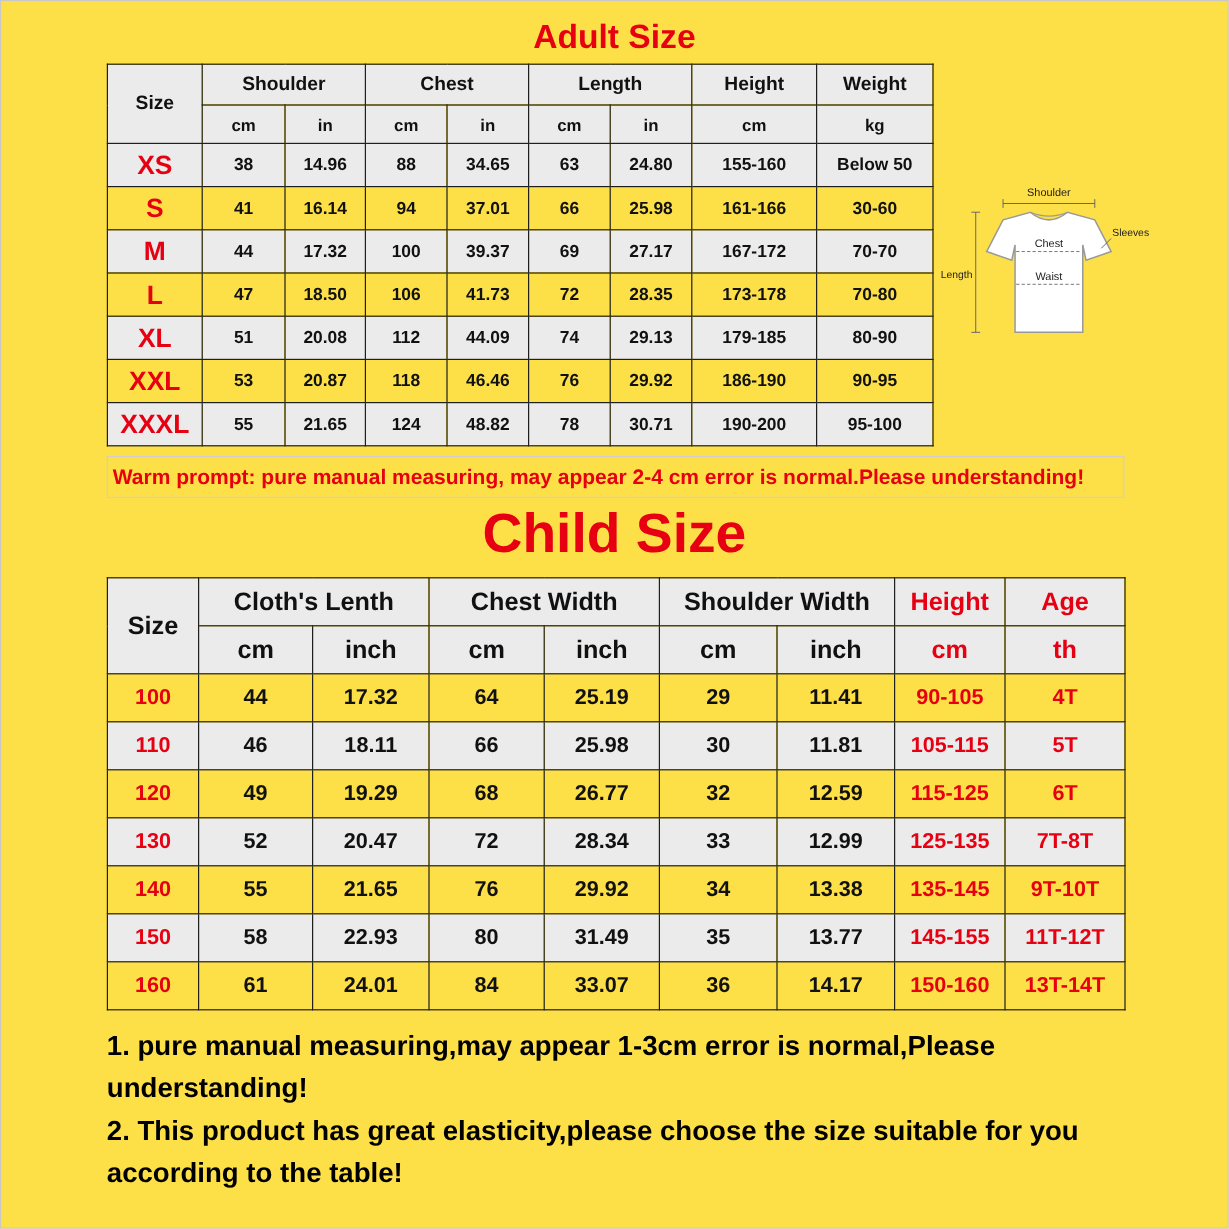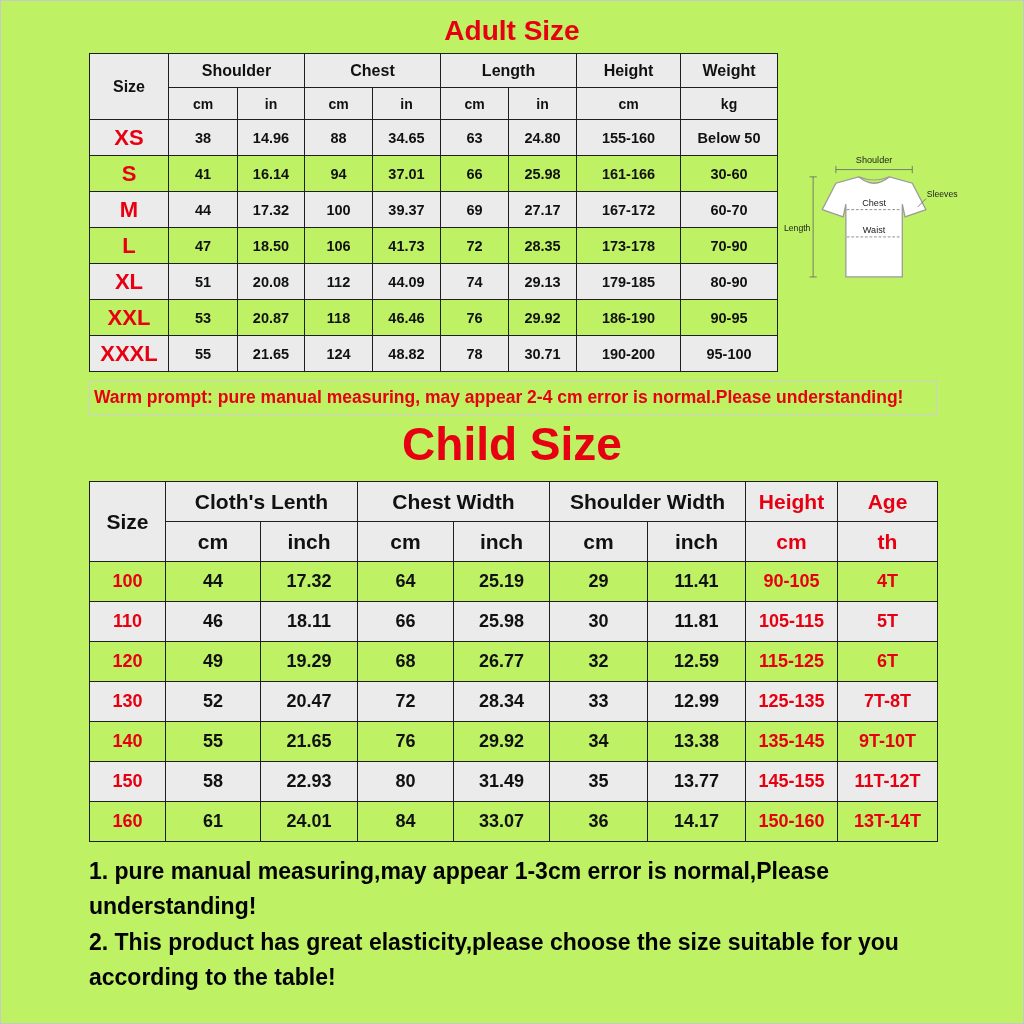--- a/index.html
+++ b/index.html
@@ -1,20 +1,20 @@
 <!DOCTYPE html>
 <html style="--red: #e60012;"><head>
 <meta charset="utf-8">
 <style>
   * { margin:0; padding:0; box-sizing:border-box; }
   :root { --red:#e60012; --cellborder:#1f1f1f; --headbg:#ebebeb; }
   html,body { background:#fff; }
   body { width:1024px; height:1024px; font-family:"Liberation Sans",sans-serif; }
   .frame {
-    width:1024px; height:1024px; border:1px solid #c8c8c8; background:#bef264;
+    width:1024px; height:1024px; border:1px solid #c8c8c8; background:#fde047;
     padding:12px 88px 0 88px; overflow:hidden;
   }
   .adult-title { text-align:center; color:var(--red); font-size:28px; font-weight:bold; margin:2px 0 6px; }
   table { border-collapse:collapse; table-layout:fixed; }
   th,td { border:1px solid var(--cellborder); text-align:center; vertical-align:middle; font-weight:bold; color:#111; overflow:hidden; }
   
   .adult-flex { display:flex; align-items:flex-start; }
   .adult-table { width:688px; }
   .adult-table thead th { background:var(--headbg); height:34px; font-size:16px; }
   .adult-table thead tr.unit-row th { height:32px; font-size:14px; }
@@ -105,32 +105,32 @@
           </tr>
           <tr>
             <td class="size-col red">M</td>
             <td>44</td>
             <td>17.32</td>
             <td>100</td>
             <td>39.37</td>
             <td>69</td>
             <td>27.17</td>
             <td>167-172</td>
-            <td>60-70</td>
+            <td>70-70</td>
           </tr>
           <tr>
             <td class="size-col red">L</td>
             <td>47</td>
             <td>18.50</td>
             <td>106</td>
             <td>41.73</td>
             <td>72</td>
             <td>28.35</td>
             <td>173-178</td>
-            <td>70-90</td>
+            <td>70-80</td>
           </tr>
           <tr>
             <td class="size-col red">XL</td>
             <td>51</td>
             <td>20.08</td>
             <td>112</td>
             <td>44.09</td>
             <td>74</td>
             <td>29.13</td>
             <td>179-185</td>

